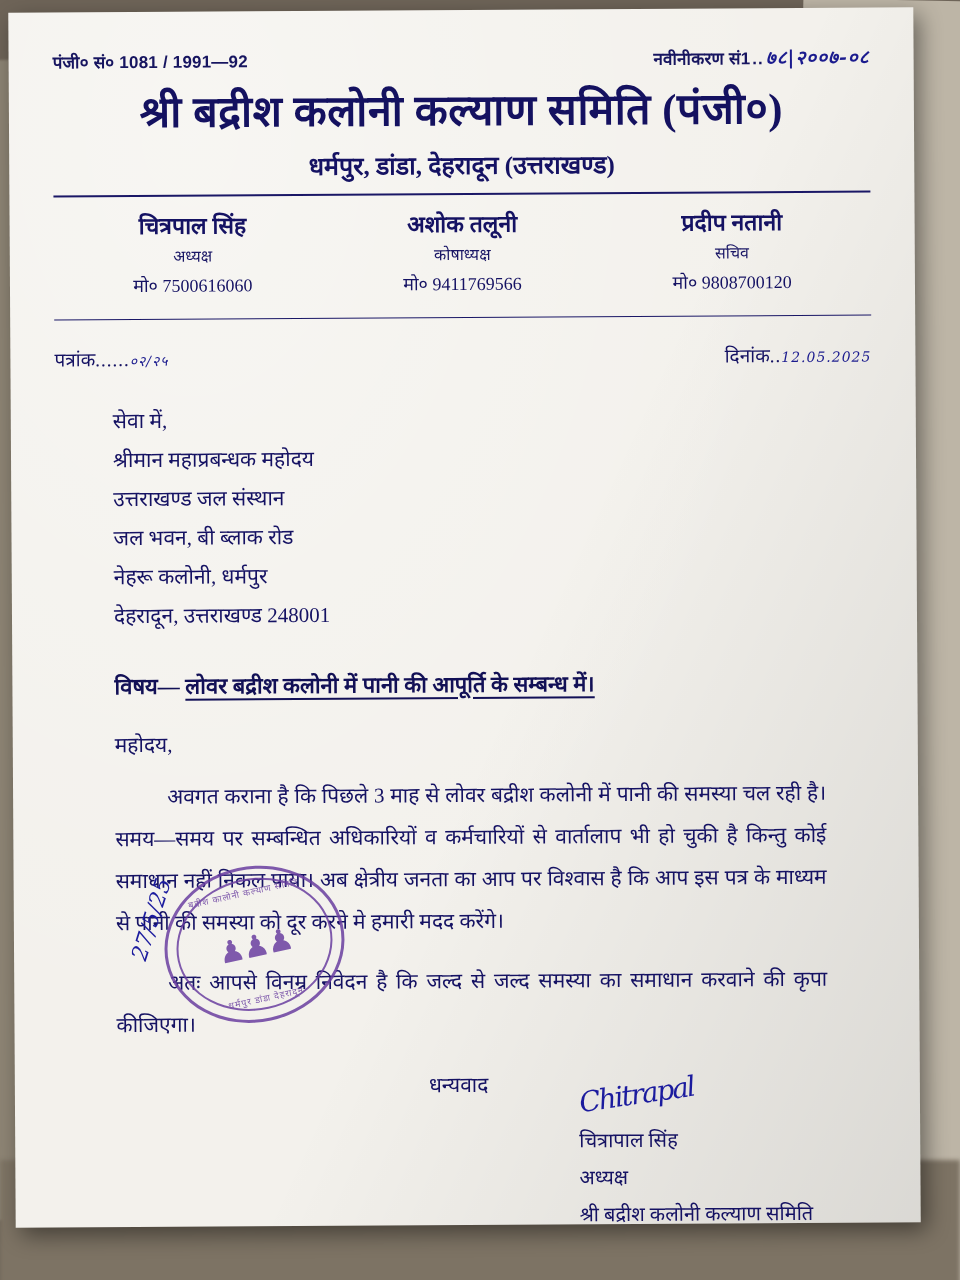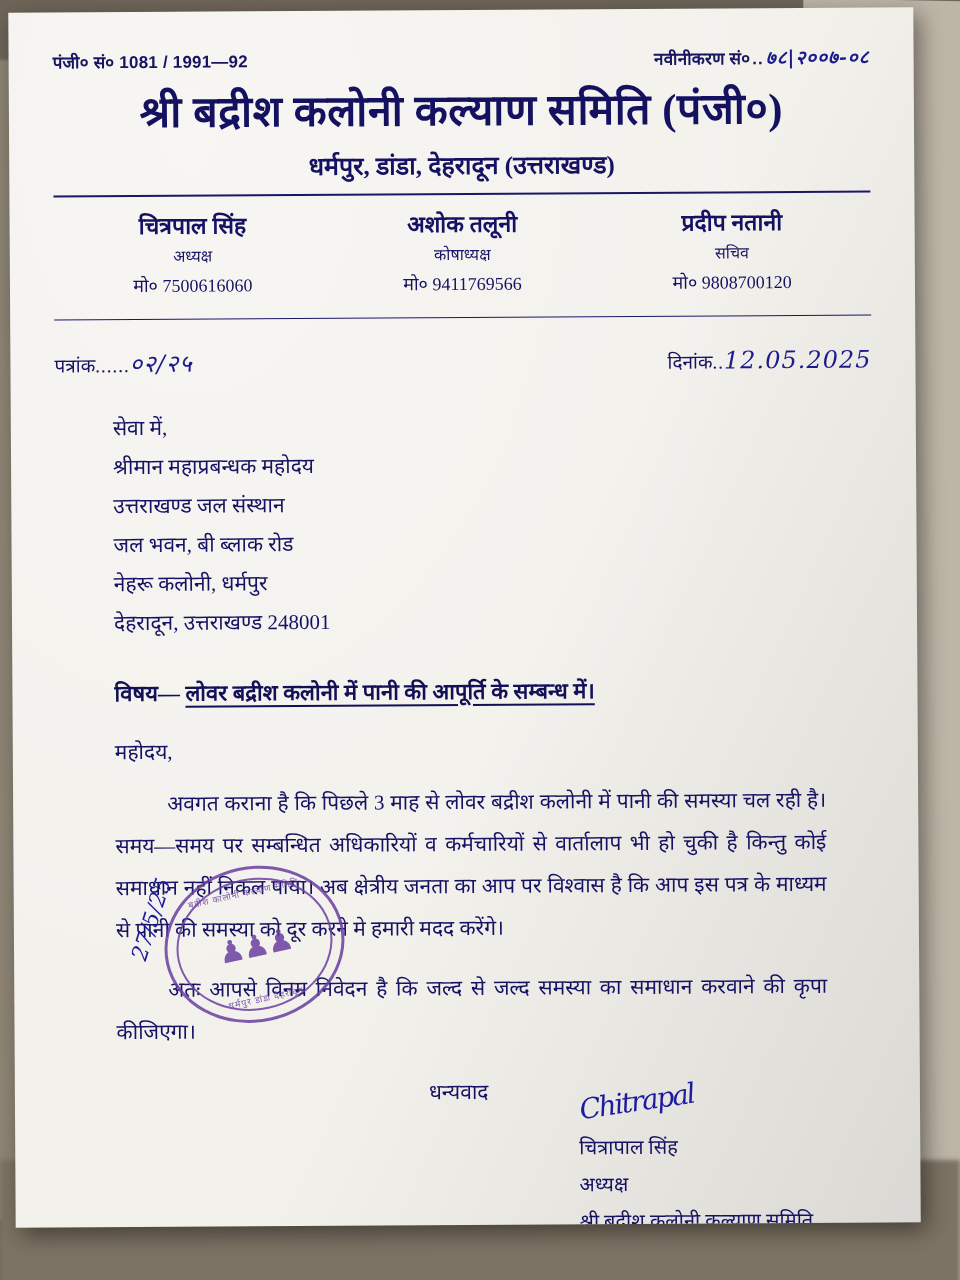--- a/index.html
+++ b/index.html
@@ -165,21 +165,21 @@
 
   .meta-row {
     display: flex;
     justify-content: space-between;
     align-items: baseline;
     margin-top: 26px;
     font-size: 19px;
     font-family: "Liberation Serif", serif;
     color: #151263;
   }
-  .meta-row .hand { font-size: 24px; }
+  .meta-row .hand { font-size: 14px; }
   .dots { letter-spacing: 1px; }
 
   
   .addr-block {
     margin-top: 30px;
     margin-left: 58px;
     font-family: "Liberation Serif", serif;
     font-size: 21px;
     line-height: 1.85;
     color: #151263;
@@ -302,21 +302,21 @@
 
   <div class="sheet">
     <div class="sheet-inner">
 
       <div class="reg-row">
         <div class="reg-left">
           <span>पंजी० सं०</span>
           <span>1081 / 1991—92</span>
         </div>
         <div class="reg-right">
-          <span>नवीनीकरण सं०</span>
+          <span>नवीनीकरण सं1</span>
           <span class="dots">..</span>
           <span class="hand">७८|२००७-०८</span>
         </div>
       </div>
 
       <div class="org-title">श्री बद्रीश कलोनी कल्याण समिति (पंजी०)</div>
       <div class="org-sub">धर्मपुर, डांडा, देहरादून (उत्तराखण्ड)</div>
 
       <hr class="rule">
 

